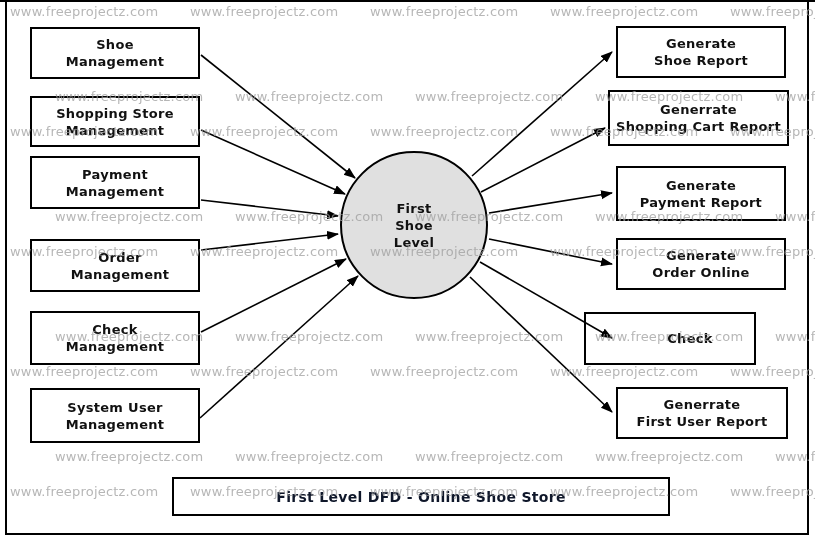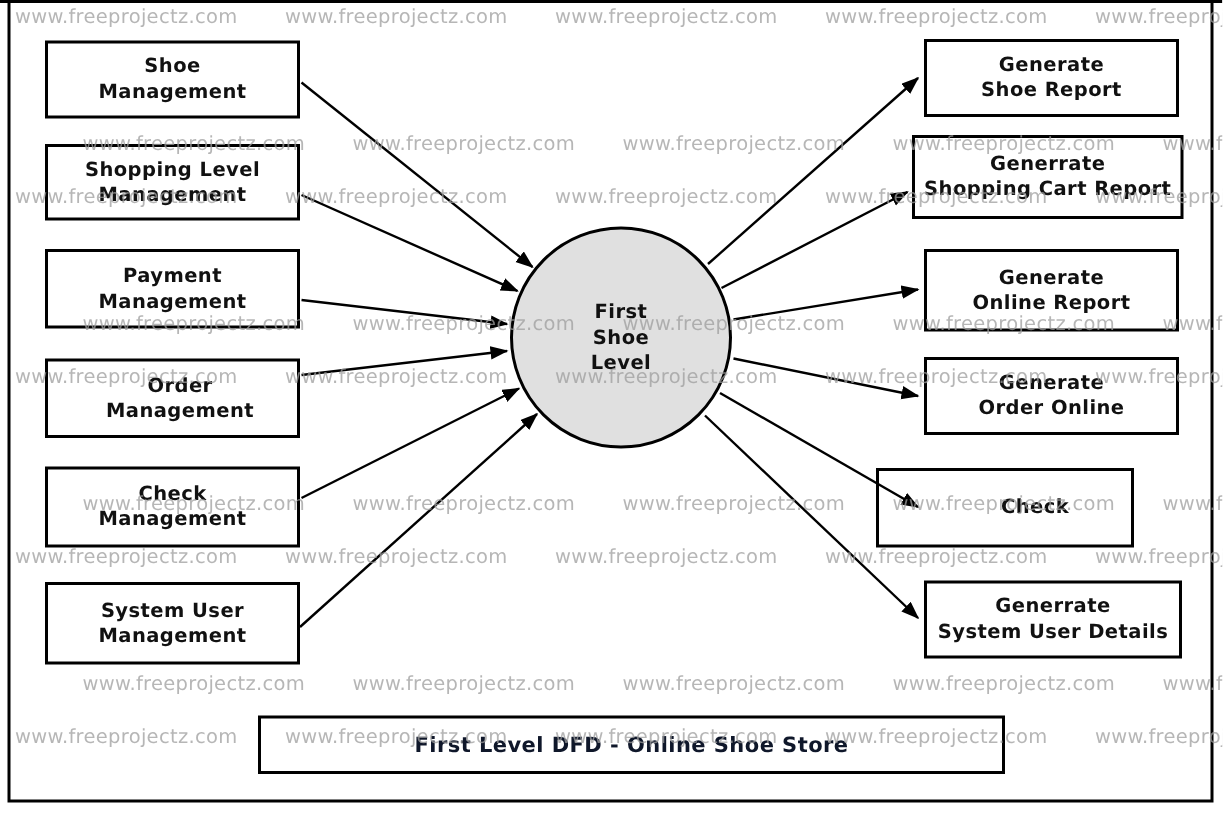--- a/index.html
+++ b/index.html
@@ -29,21 +29,21 @@
   .footer-box span{font-weight:bold;font-size:14px;color:#0f172a;letter-spacing:0.3px;white-space:nowrap;}
   svg.flows{position:absolute;left:0;top:0;z-index:5;pointer-events:none;}
   .wm-layer{position:absolute;left:0;top:0;width:815px;height:545px;z-index:6;pointer-events:none;border-radius:27px;}
   .wm{
     position:absolute;font-size:13px;color:rgba(158,158,158,0.75);white-space:nowrap;
     font-family:"DejaVu Sans","Liberation Sans",sans-serif;letter-spacing:0.2px;
   }
   
   .l1{left:30px;top:27px;width:170px;height:52px;}
   .l2{left:30px;top:96px;width:170px;height:51px;}
-  .l3{left:30px;top:166px;width:170px;height:53px;}
+  .l3{left:30px;top:156px;width:170px;height:53px;}
   .l4{left:30px;top:239px;width:170px;height:53px;padding-left:10px;}
   .l5{left:30px;top:311px;width:170px;height:54px;}
   .l6{left:30px;top:388px;width:170px;height:55px;text-align:center;}
   
   .r1{left:616px;top:26px;width:170px;height:52px;}
   .r2{left:608px;top:90px;width:181px;height:56px;}
   .r3{left:616px;top:166px;width:170px;height:55px;}
   .r4{left:616px;top:238px;width:170px;height:52px;}
   .r5{left:584px;top:312px;width:172px;height:53px;padding-left:40px;}
   .r6{left:616px;top:387px;width:172px;height:52px;}
@@ -76,21 +76,21 @@
       <line x1="480" y1="262" x2="612" y2="338" marker-end="url(#ah)"></line>
       <line x1="470" y1="277" x2="612" y2="412" marker-end="url(#ah)"></line>
     </g>
   </svg>
 
   <div class="node l1">
     <span>Shoe</span>
     <span>Management</span>
   </div>
   <div class="node l2">
-    <span>Shopping Level</span>
+    <span>Shopping Store</span>
     <span>Management</span>
   </div>
   <div class="node l3">
     <span>Payment</span>
     <span>Management</span>
   </div>
   <div class="node l4">
     <span>Order</span>
     <span>Management</span>
   </div>
@@ -112,32 +112,32 @@
   <div class="node r1">
     <span>Generate</span>
     <span>Shoe Report</span>
   </div>
   <div class="node r2">
     <span>Generrate</span>
     <span>Shopping Cart Report</span>
   </div>
   <div class="node r3">
     <span>Generate</span>
-    <span>Online Report</span>
+    <span>Payment Report</span>
   </div>
   <div class="node r4">
     <span>Generate</span>
     <span>Order Online</span>
   </div>
   <div class="node r5">
     <span>Check</span>
   </div>
   <div class="node r6">
     <span>Generrate</span>
-    <span>System User Details</span>
+    <span>First User Report</span>
   </div>
 
   <div class="footer-box">
     <span>First Level DFD - Online Shoe Store</span>
   </div>
 
   <div class="wm-layer">
       <span class="wm" style="left: 10px; top: 4px;">www.freeprojectz.com</span>
       <span class="wm" style="left: 190px; top: 4px;">www.freeprojectz.com</span>
       <span class="wm" style="left: 370px; top: 4px;">www.freeprojectz.com</span>

